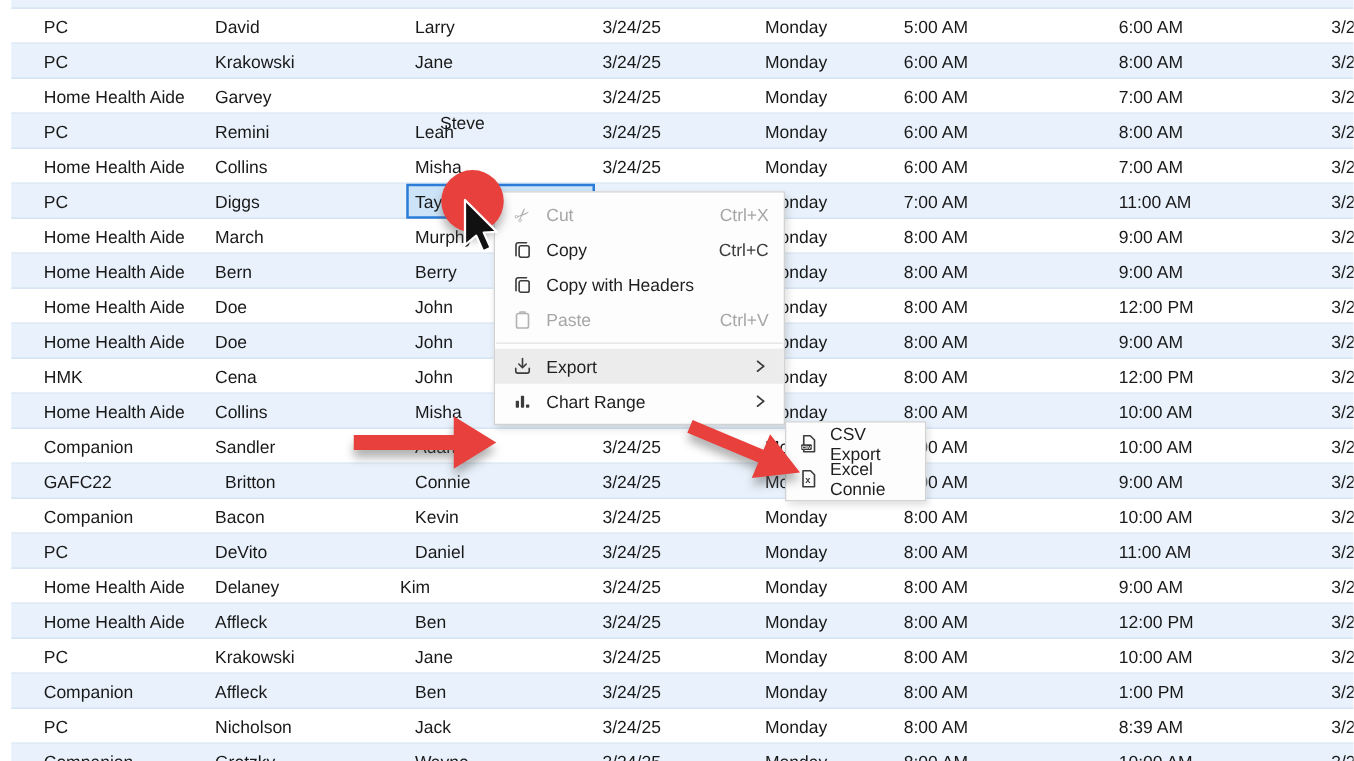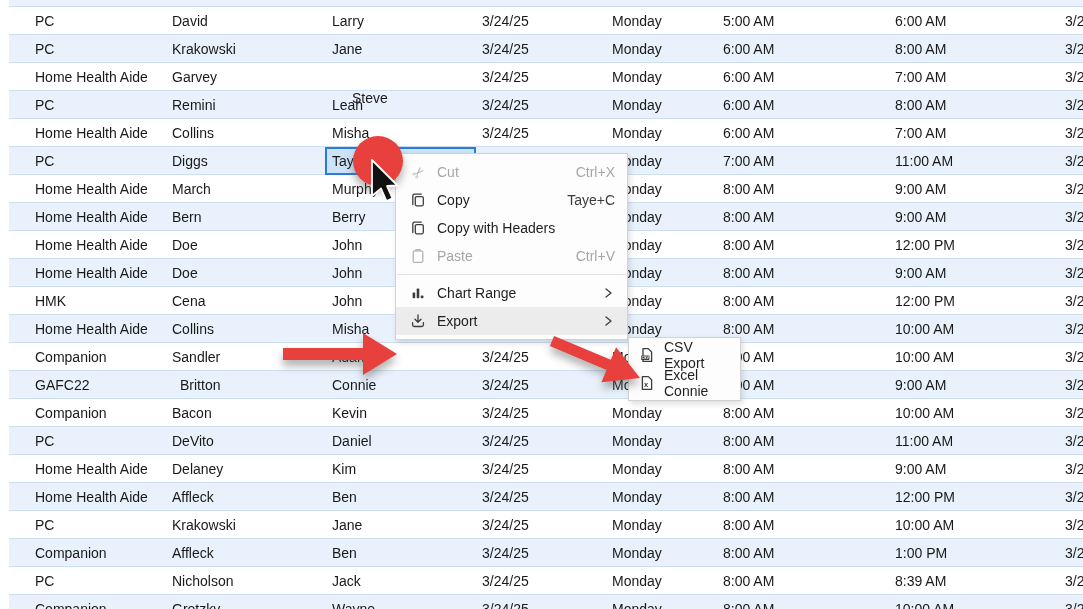--- a/index.html
+++ b/index.html
@@ -227,21 +227,21 @@
         <span class="cell" style="left: 332px;">Daniel</span>
         <span class="cell" style="left: 482px;">3/24/25</span>
         <span class="cell" style="left: 612px;">Monday</span>
         <span class="cell" style="left: 723px;">8:00 AM</span>
         <span class="cell" style="left: 895px;">11:00 AM</span>
         <span class="cell" style="left: 1065px;">3/2</span>
       </div>
       <div class="row" style="top: 455px;">
         <span class="cell" style="left: 35px;">Home Health Aide</span>
         <span class="cell" style="left: 172px;">Delaney</span>
-        <span class="cell" style="left: 332px;">Kim</span>
+        <span class="cell" style="left: 320px;">Kim</span>
         <span class="cell" style="left: 482px;">3/24/25</span>
         <span class="cell" style="left: 612px;">Monday</span>
         <span class="cell" style="left: 723px;">8:00 AM</span>
         <span class="cell" style="left: 895px;">9:00 AM</span>
         <span class="cell" style="left: 1065px;">3/2</span>
       </div>
       <div class="row alt" style="top: 483px;">
         <span class="cell" style="left: 35px;">Home Health Aide</span>
         <span class="cell" style="left: 172px;">Affleck</span>
         <span class="cell" style="left: 332px;">Ben</span>
@@ -306,21 +306,21 @@
       <span class="sc">Ctrl+X</span>
     </div>
     <div class="mi">
       <span class="ic">
         <svg class="iconsvg" width="16" height="16" viewBox="0 0 16 16">
             <path class="stroke" d="M11.2,2.2 H4.5 A1.7,1.7 0 0 0 2.8,3.9 V12.6"></path>
             <rect class="stroke" x="5.3" y="4.6" width="8" height="9.2" rx="1.5"></rect>
           </svg>
       </span>
       <span class="lbl">Copy</span>
-      <span class="sc">Taye+C</span>
+      <span class="sc">Ctrl+C</span>
     </div>
     <div class="mi">
       <span class="ic">
         <svg class="iconsvg" width="16" height="16" viewBox="0 0 16 16">
             <path class="stroke" d="M11.2,2.2 H4.5 A1.7,1.7 0 0 0 2.8,3.9 V12.6"></path>
             <rect class="stroke" x="5.3" y="4.6" width="8" height="9.2" rx="1.5"></rect>
           </svg>
       </span>
       <span class="lbl">Copy with Headers</span>
     </div>
@@ -328,42 +328,42 @@
       <span class="ic">
         <svg class="iconsvg" width="16" height="16" viewBox="0 0 16 16">
             <rect class="stroke dis" x="3.2" y="2.8" width="9.6" height="11.6" rx="1.5"></rect>
             <path class="stroke dis" d="M6,2.8 V1.6 h4 v1.2"></path>
           </svg>
       </span>
       <span class="lbl">Paste</span>
       <span class="sc">Ctrl+V</span>
     </div>
     <div class="sep"></div>
+    <div class="mi hl">
+      <span class="ic">
+        <svg class="iconsvg" width="16" height="16" viewBox="0 0 16 16">
+            <path class="stroke" d="M8,1.8 V8.8 M5,6.2 L8,9.2 L11,6.2 M2.6,9.6 V11.8 A1.7,1.7 0 0 0 4.3,13.5 H11.7 A1.7,1.7 0 0 0 13.4,11.8 V9.6"></path>
+          </svg>
+      </span>
+      <span class="lbl">Export</span>
+      <span class="chev">
+        <svg class="iconsvg" width="14" height="14" viewBox="0 0 14 14">
+            <path class="stroke" d="M5,3 L10,7 L5,11"></path>
+          </svg>
+      </span>
+    </div>
     <div class="mi">
       <span class="ic">
         <svg class="iconsvg" width="16" height="16" viewBox="0 0 16 16">
             <rect class="fillic" x="2.6" y="7.6" width="2.6" height="5.6" rx="0.6"></rect>
             <rect class="fillic" x="6.7" y="3.6" width="2.6" height="9.6" rx="0.6"></rect>
             <rect class="fillic" x="10.8" y="10.6" width="2.6" height="2.6" rx="0.6"></rect>
           </svg>
       </span>
       <span class="lbl">Chart Range</span>
-      <span class="chev">
-        <svg class="iconsvg" width="14" height="14" viewBox="0 0 14 14">
-            <path class="stroke" d="M5,3 L10,7 L5,11"></path>
-          </svg>
-      </span>
-    </div>
-    <div class="mi hl">
-      <span class="ic">
-        <svg class="iconsvg" width="16" height="16" viewBox="0 0 16 16">
-            <path class="stroke" d="M8,1.8 V8.8 M5,6.2 L8,9.2 L11,6.2 M2.6,9.6 V11.8 A1.7,1.7 0 0 0 4.3,13.5 H11.7 A1.7,1.7 0 0 0 13.4,11.8 V9.6"></path>
-          </svg>
-      </span>
-      <span class="lbl">Export</span>
       <span class="chev">
         <svg class="iconsvg" width="14" height="14" viewBox="0 0 14 14">
             <path class="stroke" d="M5,3 L10,7 L5,11"></path>
           </svg>
       </span>
     </div>
   </div>
 
   <div class="submenu">
     <div class="smi">

